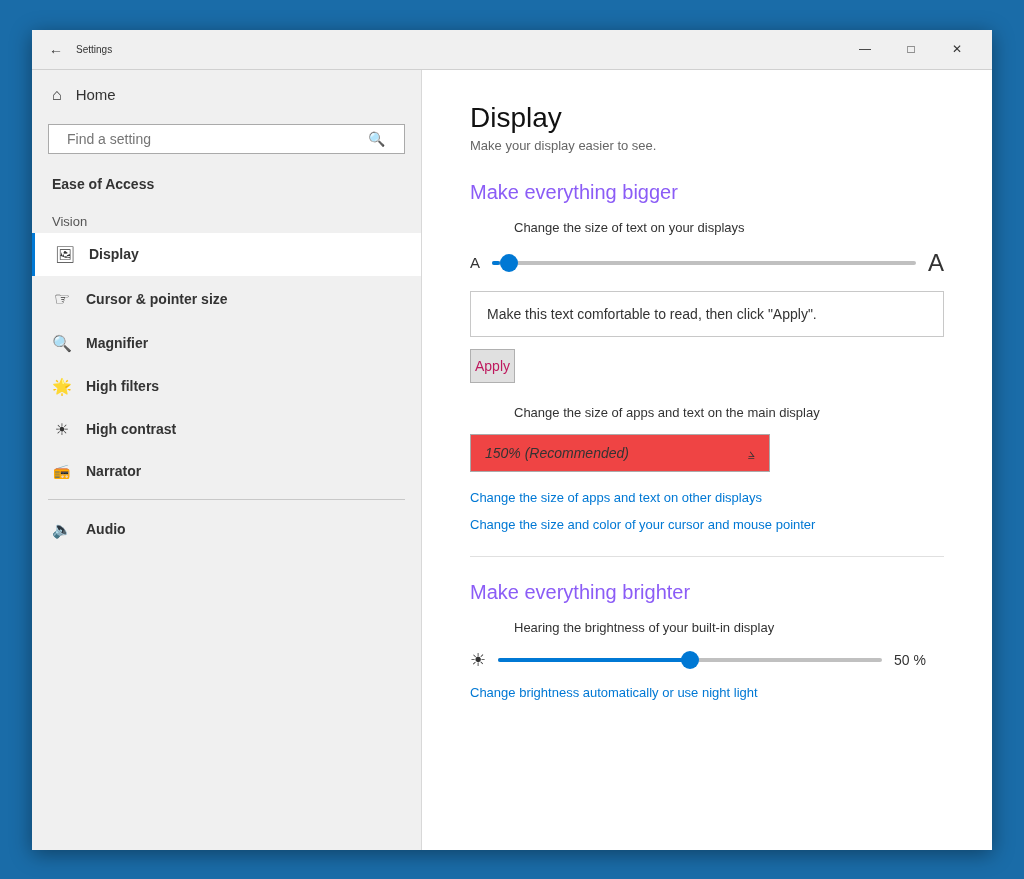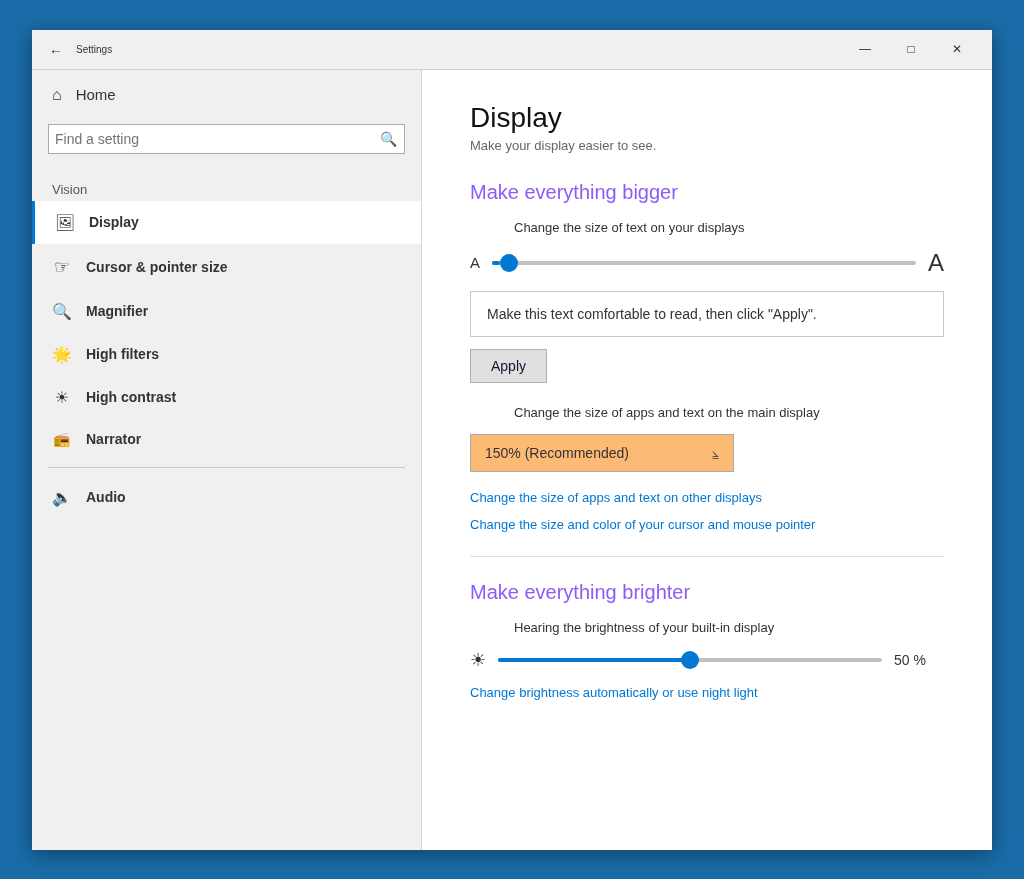--- a/index.html
+++ b/index.html
@@ -88,21 +88,21 @@
     .sidebar-home-label {
       font-size: 15px;
       color: #333;
     }
     .search-box {
       margin: 4px 16px 12px;
       display: flex;
       align-items: center;
       border: 1px solid #aaa;
       background: #fff;
-      padding: 6px 6px;
+      padding: 6px 18px;
     }
     .search-input {
       flex: 1;
       border: none;
       outline: none;
       font-size: 14px;
       color: #666;
       background: transparent;
     }
     .search-icon {
@@ -222,43 +222,44 @@
       border: 1px solid #c8c8c8;
       padding: 14px 16px;
       font-size: 14px;
       color: #333;
       margin-bottom: 12px;
       background: #fff;
     }
     .apply-btn {
       background: #e0e0e0;
       border: 1px solid #b0b0b0;
-      padding: 8px 20px;
-      font-size: 14px;
-      color: #0f172a;
+      padding: 8px 4px;
+      font-size: 14px;
+      color: #be185d;
       cursor: pointer;
       margin-bottom: 22px;
     }
     .dropdown-row {
       display: flex;
       align-items: center;
       margin-bottom: 18px;
     }
     .dropdown {
       border: 1px solid #aaa;
       padding: 10px 14px;
       font-size: 14px;
       color: #333;
-      background: #fdba74;
+      background: #ef4444;
       display: flex;
       align-items: center;
       justify-content: space-between;
-      width: 264px;
+      width: 300px;
       cursor: pointer;
       gap: 8px;
+      font-style: italic;
     }
     .dropdown-chevron {
       font-size: 12px;
       color: #333;
     }
     .link-text {
       color: #0078d4;
       font-size: 13px;
       cursor: pointer;
       margin-bottom: 12px;
@@ -330,20 +331,21 @@
       <div class="sidebar-home">
         <span class="home-icon">⌂</span>
         <span class="sidebar-home-label">Home</span>
       </div>
 
       <div class="search-box">
         <input class="search-input" type="text" placeholder="Find a setting" style="">
         <span class="search-icon">🔍</span>
       </div>
 
+      <div class="sidebar-section-label">Ease of Access</div>
 
       <div style="height:8px;"></div>
 
       <div class="sidebar-section-title">Vision</div>
 
       <div class="sidebar-item active">
         <span class="item-icon">🖼</span>
         <span class="item-label">Display</span>
       </div>
 

